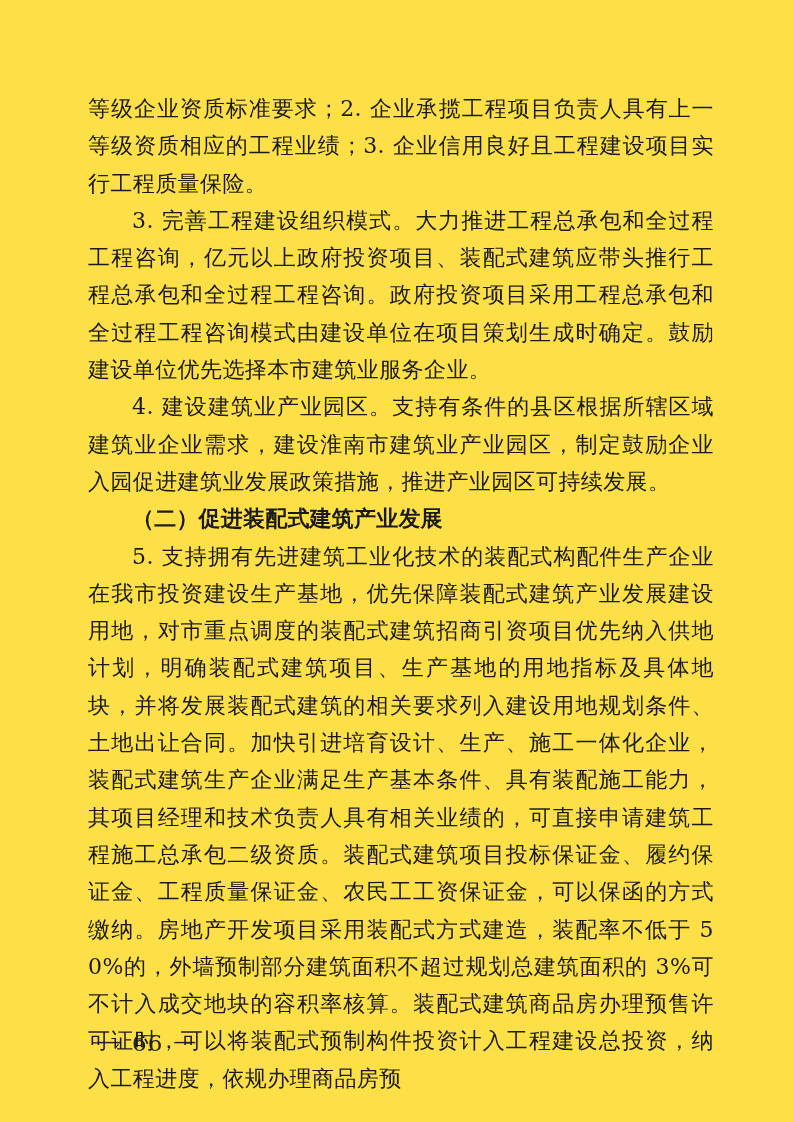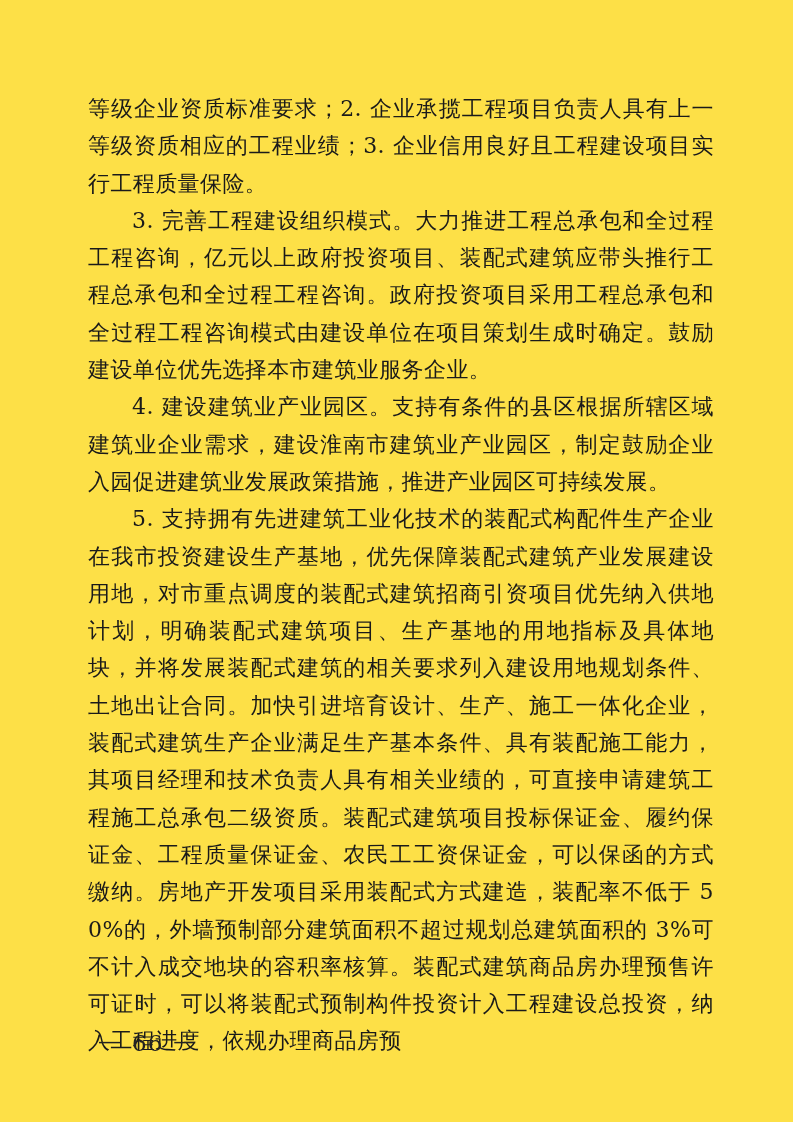--- a/index.html
+++ b/index.html
@@ -55,19 +55,20 @@
   }
 </style>
 </head>
 <body>
 
 <div class="page">
   <div class="content">
     <p class="para">等级企业资质标准要求；2. 企业承揽工程项目负责人具有上一等级资质相应的工程业绩；3. 企业信用良好且工程建设项目实行工程质量保险。</p>
     <p class="para indent">3. 完善工程建设组织模式。大力推进工程总承包和全过程工程咨询，亿元以上政府投资项目、装配式建筑应带头推行工程总承包和全过程工程咨询。政府投资项目采用工程总承包和全过程工程咨询模式由建设单位在项目策划生成时确定。鼓励建设单位优先选择本市建筑业服务企业。</p>
     <p class="para indent">4. 建设建筑业产业园区。支持有条件的县区根据所辖区域建筑业企业需求，建设淮南市建筑业产业园区，制定鼓励企业入园促进建筑业发展政策措施，推进产业园区可持续发展。</p>
+    <p class="para indent heading">（二）促进装配式建筑产业发展</p>
     <p class="para indent">5. 支持拥有先进建筑工业化技术的装配式构配件生产企业在我市投资建设生产基地，优先保障装配式建筑产业发展建设用地，对市重点调度的装配式建筑招商引资项目优先纳入供地计划，明确装配式建筑项目、生产基地的用地指标及具体地块，并将发展装配式建筑的相关要求列入建设用地规划条件、土地出让合同。加快引进培育设计、生产、施工一体化企业，装配式建筑生产企业满足生产基本条件、具有装配施工能力，其项目经理和技术负责人具有相关业绩的，可直接申请建筑工程施工总承包二级资质。装配式建筑项目投标保证金、履约保证金、工程质量保证金、农民工工资保证金，可以保函的方式缴纳。房地产开发项目采用装配式方式建造，装配率不低于 50%的，外墙预制部分建筑面积不超过规划总建筑面积的 3%可不计入成交地块的容积率核算。装配式建筑商品房办理预售许可证时，可以将装配式预制构件投资计入工程建设总投资，纳入工程进度，依规办理商品房预</p>
   </div>
 
   <div class="footer">
     <span class="dash">—</span><span>66</span><span class="dash">—</span>
   </div>
 </div>
 
 </body></html>

